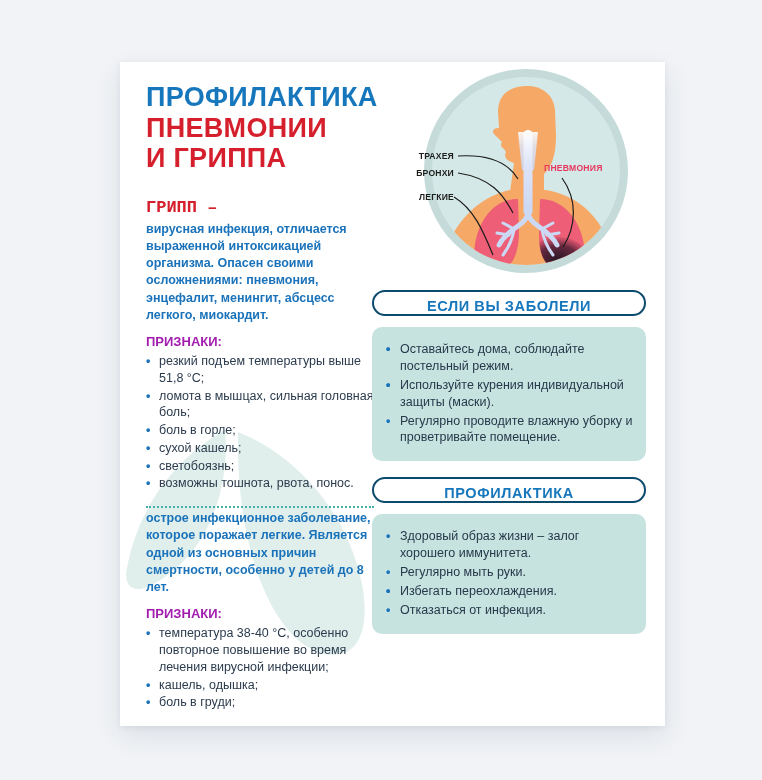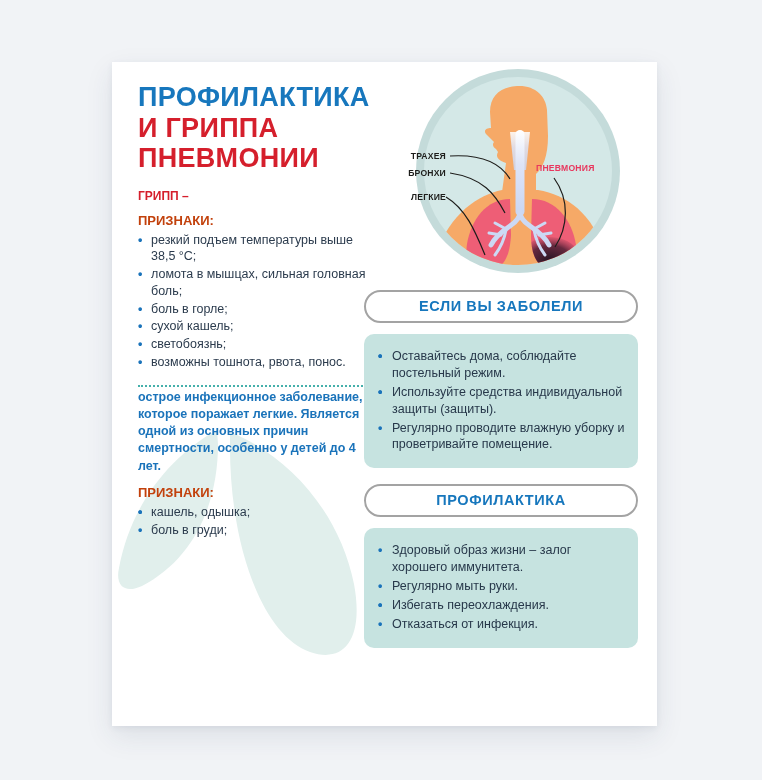--- a/index.html
+++ b/index.html
@@ -2,48 +2,48 @@
 <html><head>
 <meta charset="utf-8">
 <style>
   html,body{margin:0;padding:0;}
   body{
     width:762px;height:780px;position:relative;overflow:hidden;
     background:#f1f3f6;
     font-family:"Liberation Sans","DejaVu Sans",sans-serif;
   }
   .card{
-    position:absolute;left:112px;top:62px;width:545px;height:664px;
+    position:absolute;left:120px;top:62px;width:545px;height:664px;
     background:#ffffff;overflow:hidden;
     box-shadow:0 10px 26px rgba(40,60,90,.10),0 2px 6px rgba(40,60,90,.07);
   }
   
   .petals{position:absolute;left:0;top:0;z-index:0;}
   
   .col-left{position:absolute;left:26px;top:20px;width:228px;z-index:2;}
   .title{font-weight:bold;font-size:27px;line-height:1.13;letter-spacing:.3px;}
   .title .blue{color:#1777bd;display:block;}
   .title .red{color:#d51f2c;display:block;}
-  .sec-head{color:#d51f2c;font-weight:bold;font-size:12px;margin:15px 0 4px;}
+  .sec-head{color:#d51f2c;font-weight:bold;font-size:17px;margin:24px 0 4px;font-family:Liberation Mono, monospace;}
   .desc{color:#1a73ba;font-weight:bold;font-size:12.5px;line-height:1.38;}
-  .signs-label{color:#c2410c;font-weight:bold;font-size:13px;margin:10px 0 4px;}
+  .signs-label{color:#a21caf;font-weight:bold;font-size:13px;margin:10px 0 4px;}
   ul.signs{list-style:none;margin:0;padding:0;font-size:12.5px;color:#2b3b4d;line-height:1.34;}
   ul.signs li{position:relative;padding-left:13px;margin:1px 0;}
   ul.signs li .dot{position:absolute;left:0;top:0;color:#1a73ba;font-weight:bold;}
   .dotted-divider{border:none;border-top:2px dotted #45b0ab;margin:14px 0 2px;}
   
   .illustration{position:absolute;left:286px;top:4px;width:246px;height:216px;z-index:1;}
   .illustration text{font-family:"Liberation Sans","DejaVu Sans",sans-serif;font-weight:bold;font-size:8.6px;fill:#1d1d1b;letter-spacing:.2px;}
   .illustration text.red{fill:#e8375e;}
   
   .col-right{position:absolute;left:252px;top:228px;width:274px;z-index:2;}
   .pill{
-    border:2px solid #a3a3a3;border-radius:17px;background:#fff;
+    border:2px solid #0c4a6e;border-radius:17px;background:#fff;
     color:#1777bd;font-weight:bold;font-size:14.5px;letter-spacing:.6px;
-    text-align:center;padding:6px 4px 7px;
+    text-align:center;padding:6px 4px 0;
   }
   .teal-box{
     background:#c6e3e0;border-radius:10px;margin-top:11px;
     padding:12px 12px 13px 14px;
   }
   .teal-box ul{list-style:none;margin:0;padding:0;font-size:12.5px;color:#27384a;line-height:1.35;}
   .teal-box li{position:relative;padding-left:14px;margin:2px 0;}
   .teal-box li .dot{position:absolute;left:0;top:0;color:#1a73ba;font-weight:bold;}
   .pill-2{margin-top:16px;}
 </style>
@@ -54,43 +54,44 @@
 
   <svg class="petals" width="545" height="664" viewBox="0 0 545 664" aria-hidden="true">
     <path d="M105,368 C55,396 18,446 7,506 C3,524 13,532 30,524 C82,497 106,442 106,382 Z" fill="#e1efec"></path>
     <path d="M118,370 C178,394 228,452 242,522 C252,576 233,602 198,590 C150,573 117,482 118,380 Z" fill="#e1efec"></path>
   </svg>
 
   <div class="col-left">
 
     <div class="title">
       <span class="blue">ПРОФИЛАКТИКА</span>
+      <span class="red">ПНЕВМОНИИ</span>
       <span class="red">И ГРИППА</span>
-      <span class="red">ПНЕВМОНИИ</span>
     </div>
 
     <div class="sec-head">ГРИПП –</div>
+    <div class="desc">вирусная инфекция, отличается выраженной интоксикацией организма. Опасен своими осложнениями: пневмония, энцефалит, менингит, абсцесс легкого, миокардит.</div>
 
     <div class="signs-label">ПРИЗНАКИ:</div>
     <ul class="signs">
-        <li><span class="dot">•</span><span>резкий подъем температуры выше 38,5 °С;</span></li>
+        <li><span class="dot">•</span><span>резкий подъем температуры выше 51,8 °С;</span></li>
         <li><span class="dot">•</span><span>ломота в мышцах, сильная головная боль;</span></li>
         <li><span class="dot">•</span><span>боль в горле;</span></li>
         <li><span class="dot">•</span><span>сухой кашель;</span></li>
         <li><span class="dot">•</span><span>светобоязнь;</span></li>
         <li><span class="dot">•</span><span>возможны тошнота, рвота, понос.</span></li>
       </ul>
 
     <hr class="dotted-divider">
 
-    <div class="desc">острое инфекционное заболевание, которое поражает легкие. Является одной из основных причин смертности, особенно у детей до 4 лет.</div>
+    <div class="desc">острое инфекционное заболевание, которое поражает легкие. Является одной из основных причин смертности, особенно у детей до 8 лет.</div>
 
     <div class="signs-label">ПРИЗНАКИ:</div>
     <ul class="signs">
-        <li><span class="dot">•</span></li>
+        <li><span class="dot">•</span><span>температура 38-40 °С, особенно повторное повышение во время лечения вирусной инфекции;</span></li>
         <li><span class="dot">•</span><span>кашель, одышка;</span></li>
         <li><span class="dot">•</span><span>боль в груди;</span></li>
       </ul>
 
   </div>
 
   <svg class="illustration" viewBox="0 0 246 216">
     <defs>
       <clipPath id="circleClip">
           <circle cx="120" cy="105" r="94"></circle>
@@ -157,21 +158,21 @@
 
   <div class="col-right">
 
     <div class="pill">ЕСЛИ ВЫ ЗАБОЛЕЛИ</div>
 
     <div class="teal-box">
       <ul>
           <li><span class="dot">•</span></li>
           <li><span class="dot">•</span><span>Оставайтесь дома, соблюдайте постельный режим.</span></li>
           <li><span class="dot">•</span></li>
-          <li><span class="dot">•</span><span>Используйте средства индивидуальной защиты (защиты).</span></li>
+          <li><span class="dot">•</span><span>Используйте курения индивидуальной защиты (маски).</span></li>
           <li><span class="dot">•</span><span>Регулярно проводите влажную уборку и проветривайте помещение.</span></li>
         </ul>
     </div>
 
     <div class="pill pill-2">ПРОФИЛАКТИКА</div>
 
     <div class="teal-box">
       <ul>
           <li><span class="dot">•</span><span>Здоровый образ жизни – залог хорошего иммунитета.</span></li>
           <li><span class="dot">•</span><span>Регулярно мыть руки.</span></li>

